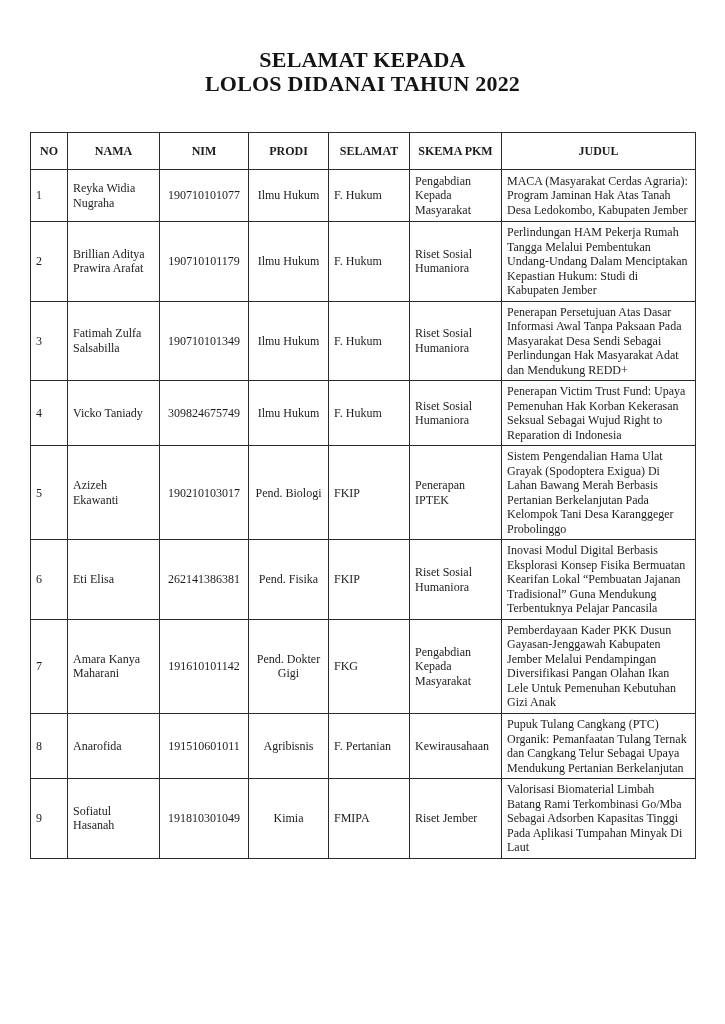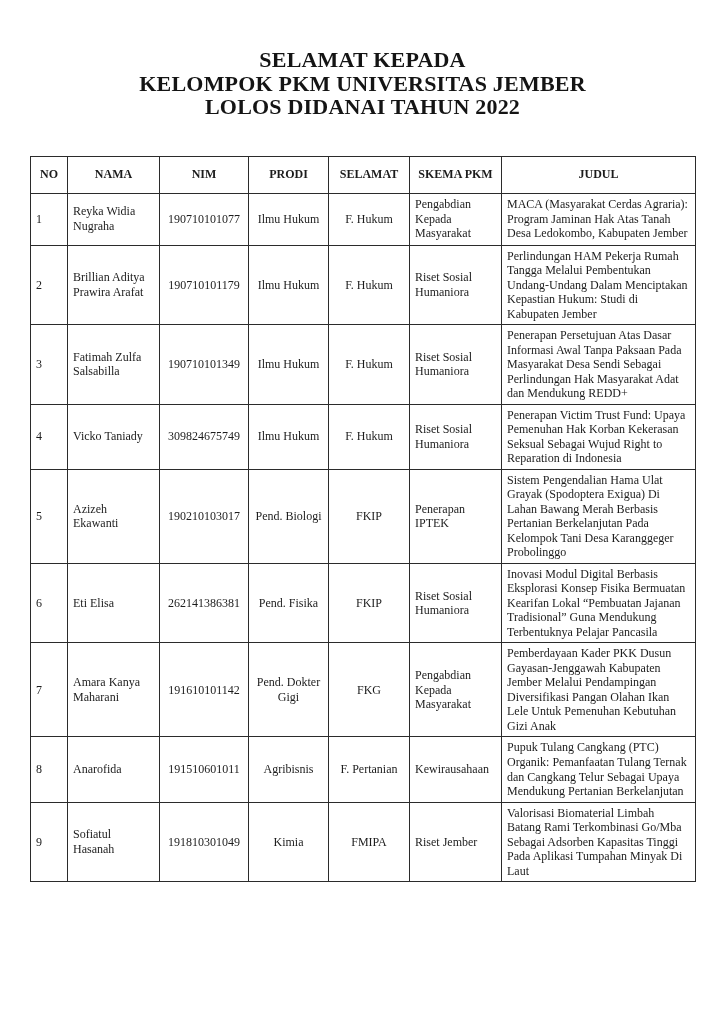--- a/index.html
+++ b/index.html
@@ -55,32 +55,31 @@
   tbody tr:nth-child(4) { height: 56px; }
   tbody tr:nth-child(5) { height: 86px; }
   tbody tr:nth-child(6) { height: 73px; }
   tbody tr:nth-child(7) { height: 85px; }
   tbody tr:nth-child(8) { height: 53px; }
   tbody tr:nth-child(9) { height: 77px; }
   td.col-no   { text-align: left; padding-left: 8px; }
   td.col-nama { text-align: left; padding-left: 7px; padding-right: 6px; }
   td.col-nim  { text-align: center; }
   td.col-prodi { text-align: center; }
-  td.col-fak  { text-align: center; }
+  td.col-fak  { }
   td.col-skema { }
   td.col-judul { text-align: left; padding-left: 6px; padding-right: 4px; }
 </style>
 </head>
 <body>
 
 <div class="page">
 
   <div class="title-block">
     <div>SELAMAT KEPADA</div>
-    <div>KELOMPOK PKM UNIVERSITAS JEMBER</div>
     <div>LOLOS DIDANAI TAHUN 2022</div>
   </div>
 
   <table class="pkm-table">
     <colgroup>
       <col style="width:37px">
       <col style="width:92px">
       <col style="width:89px">
       <col style="width:80px">
       <col style="width:81px">

